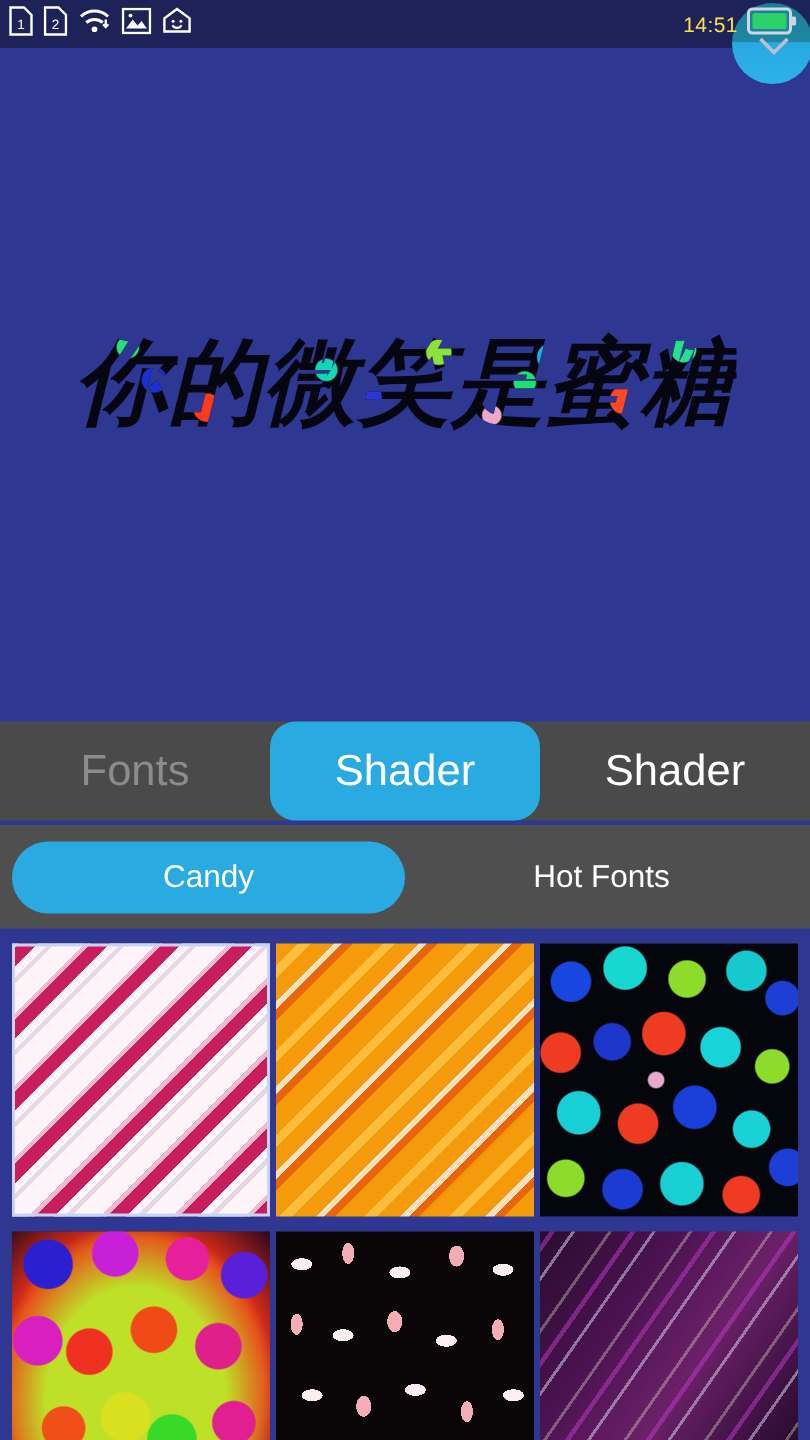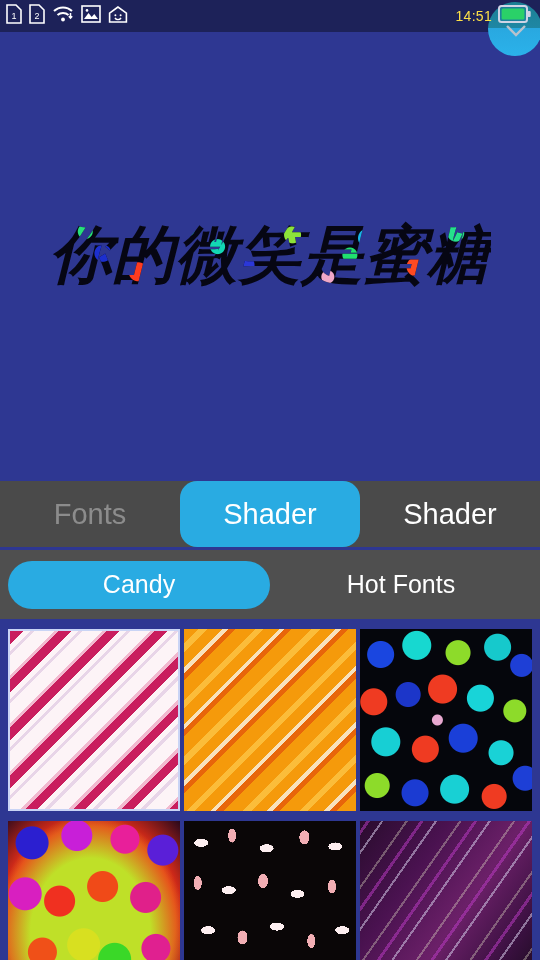--- a/index.html
+++ b/index.html
@@ -67,21 +67,21 @@
             border-top:3px solid #2e3792; border-bottom:3px solid #2e3792; }
   .tab { flex:1; display:flex; align-items:center; justify-content:center;
          font-size:29px; color:#ffffff; }
   .tab.active { background:#29abe2;border-radius:17px; }
   .tab.dim { color:#8c8c8c; }
 
   
   .subbar { display:flex; height:72px; background:#4f4f4f; align-items:center;
             padding:0 8px; border-bottom:3px solid #2e3792; }
   .subtab { flex:1; display:flex; align-items:center; justify-content:center;
-            font-size:25px; color:#ffffff; height:48px; }
+            font-size:21px; color:#ffffff; height:48px; }
   .subtab.active { background:#29abe2; border-radius:29px; }
 
   
   .grid { padding:7px 8px 0 8px; display:flex; flex-direction:column; gap:10px; }
   .grid-row { display:flex; gap:4px; }
   .thumb { flex:1; height:182px; position:relative; overflow:hidden; background:#000; }
   .thumb.selected { outline:2px solid #c9d4f5; outline-offset:-2px; }
 
   
   .tex-candy-pink {

